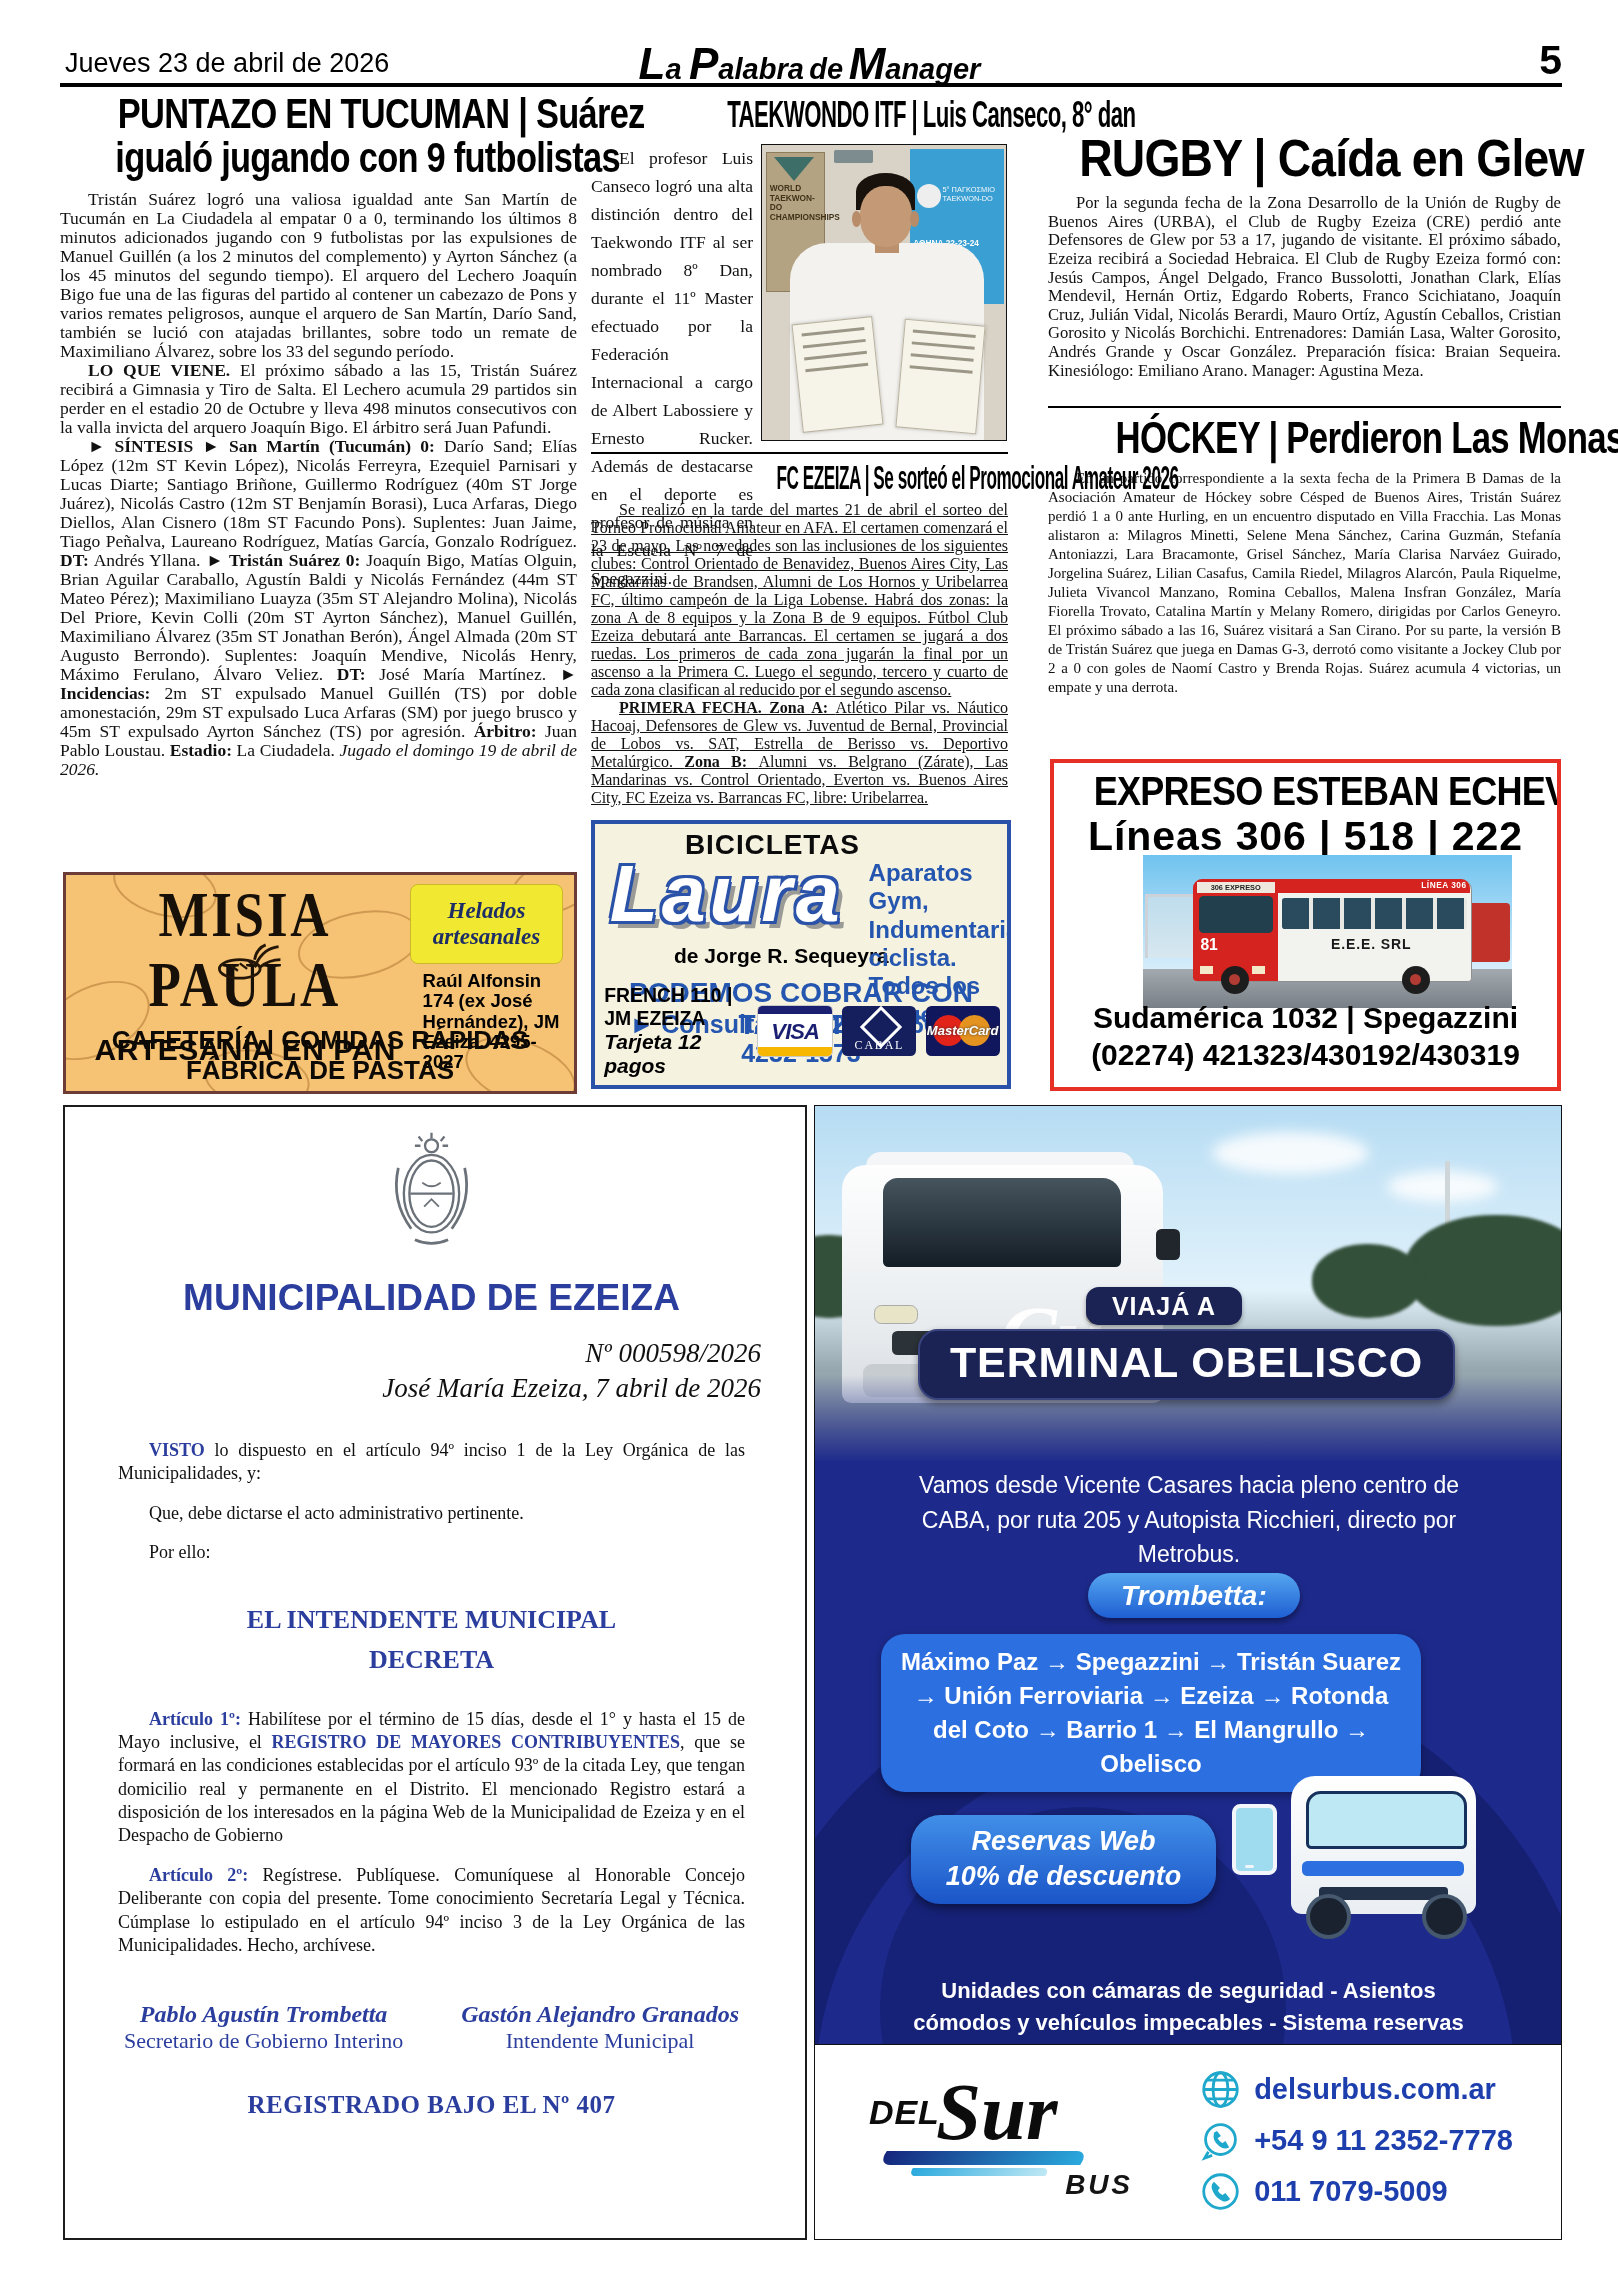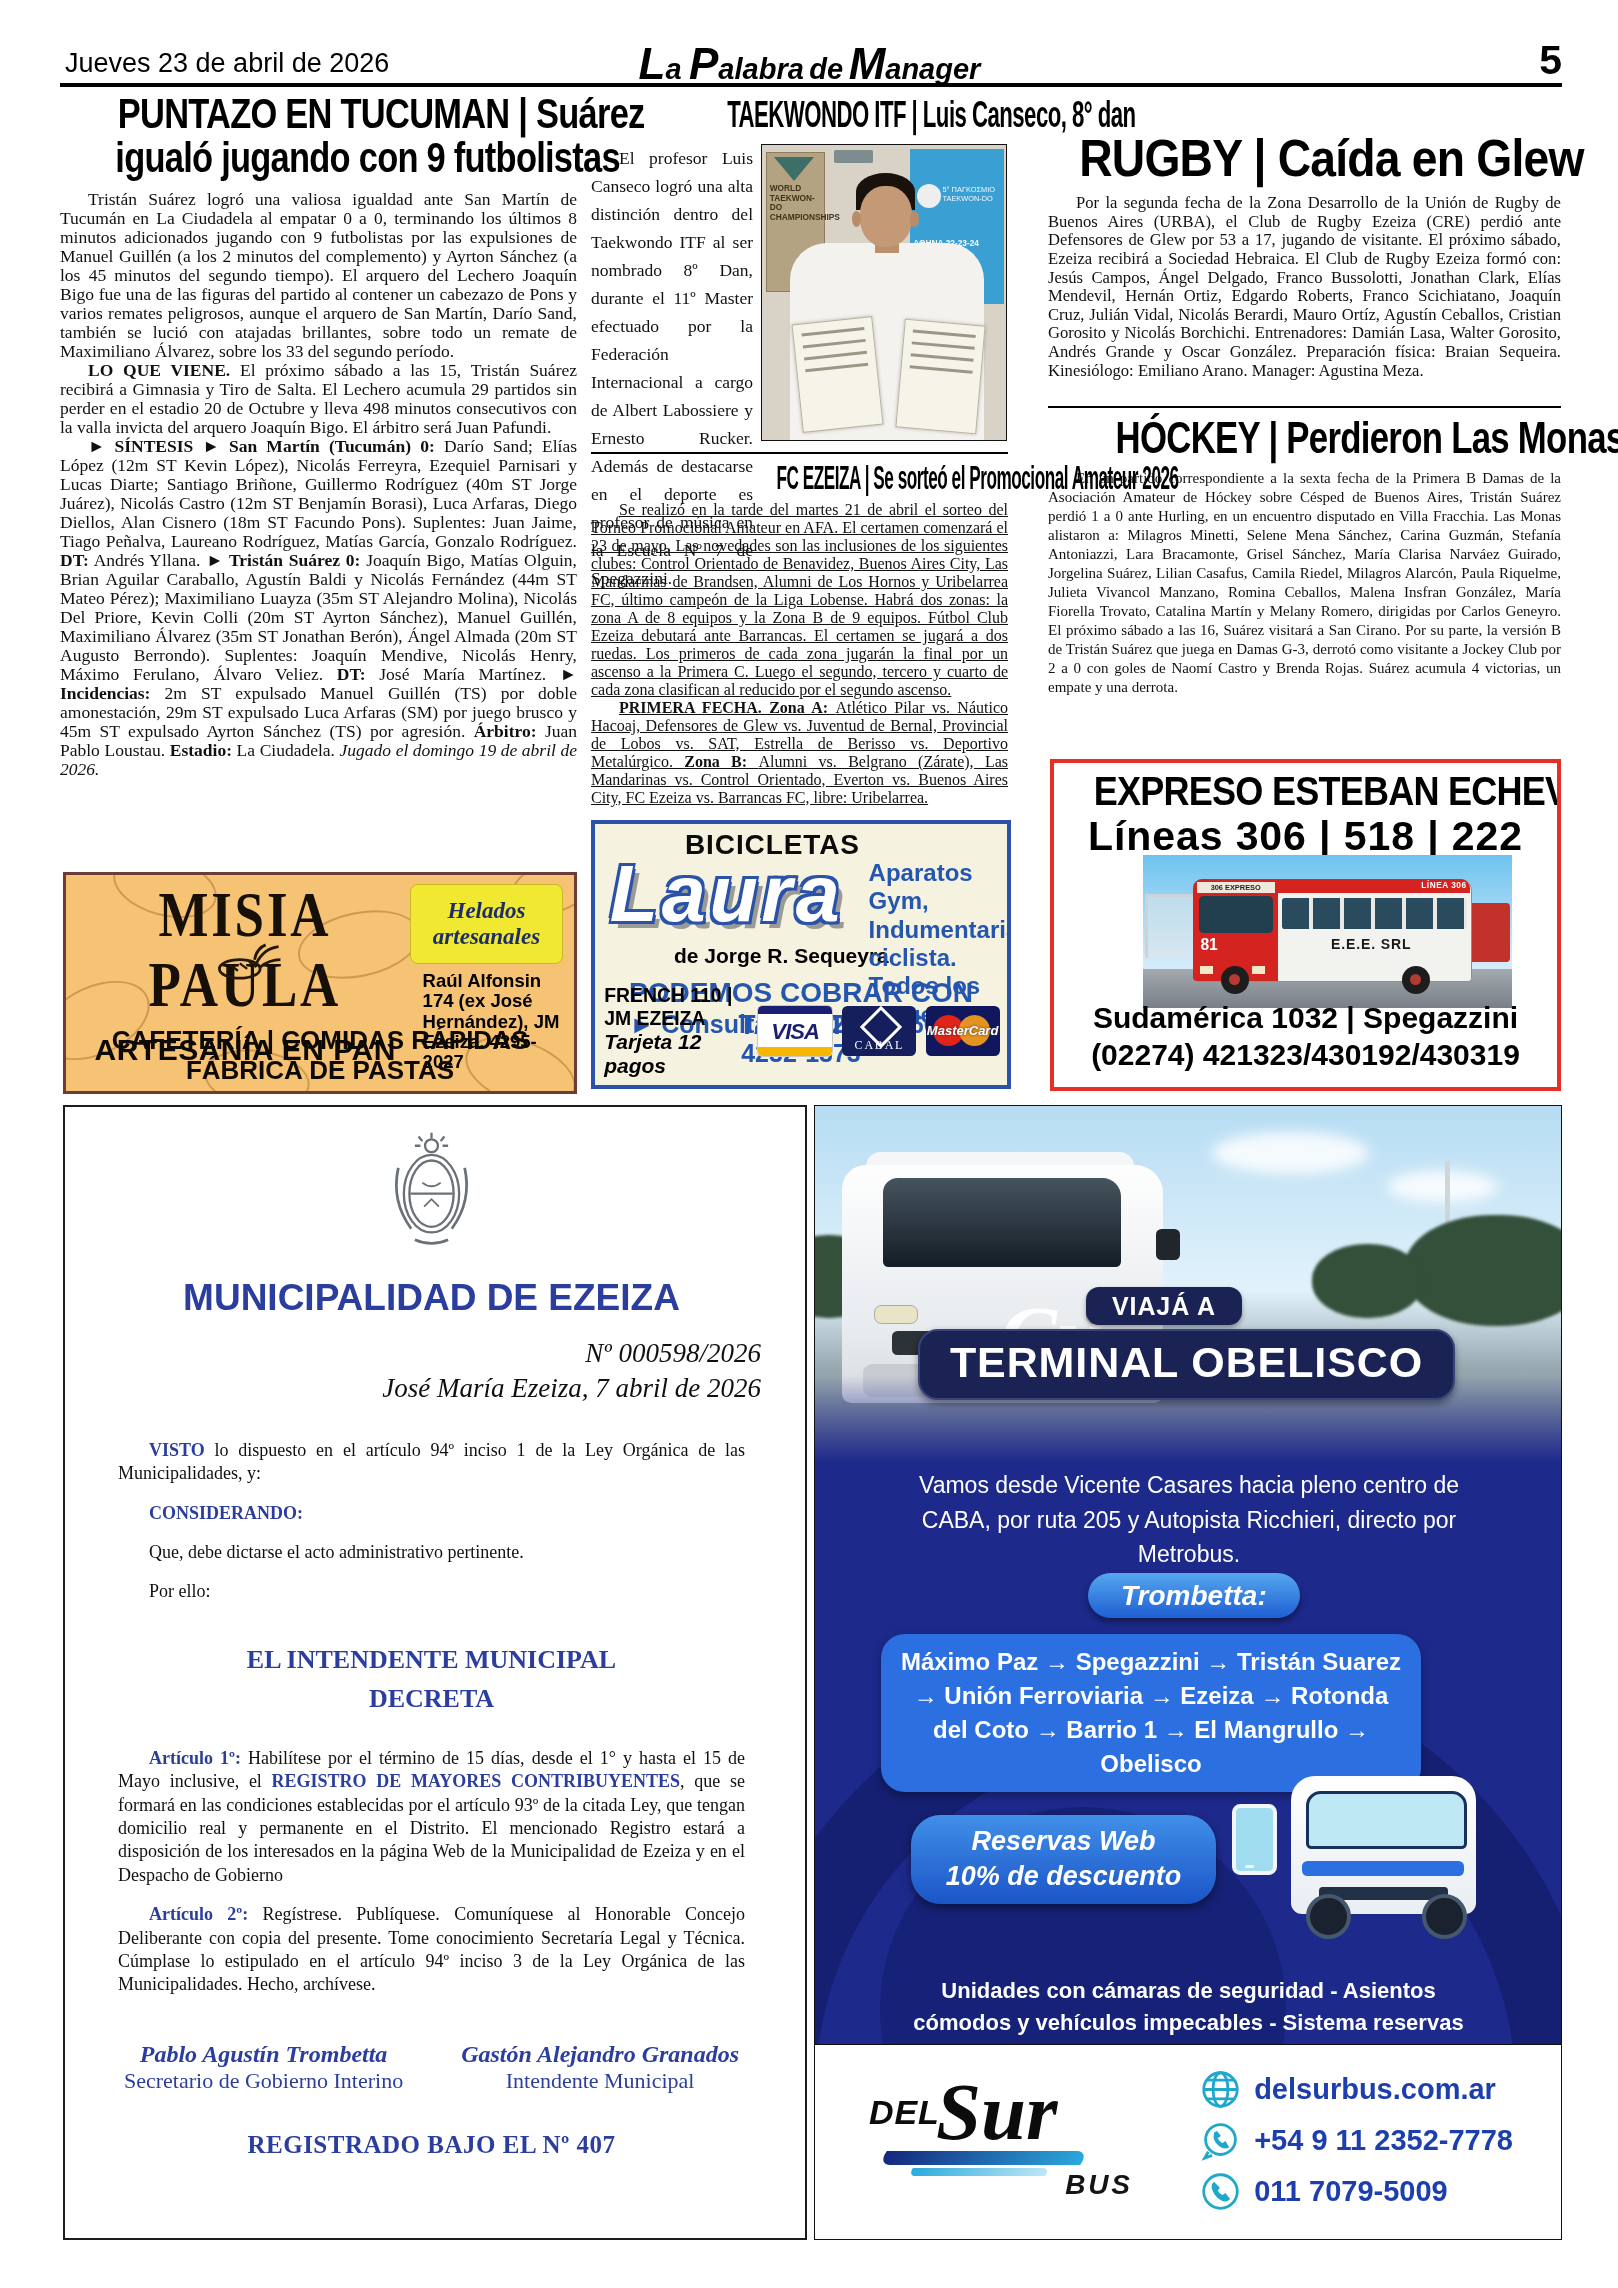--- a/index.html
+++ b/index.html
@@ -389,21 +389,20 @@
         <path d="M25 68 h46"></path>
         <path d="M38 56 q10 8 20 0 M40 82 l8 -8 8 8" stroke-width="2"></path>
         <path d="M12 40 q-8 36 14 66 M84 40 q8 36 -14 66" stroke-width="3"></path>
         <path d="M30 118 q18 8 36 0" stroke-width="3"></path>
       </g>
     </svg>
     <h2 class="d-org">MUNICIPALIDAD DE EZEIZA</h2>
     <div class="d-num">Nº 000598/2026</div>
     <div class="d-date">José María Ezeiza, 7 abril de 2026</div>
     <p class="d-p d-visto"><span class="dblue db">VISTO</span><span> lo dispuesto en el artículo 94º inciso 1 de la Ley Orgánica de las Municipalidades, y:</span></p>
-    <p class="d-p d-cons dblue db">CONSIDERANDO:</p>
     <p class="d-p d-que">Que, debe dictarse el acto administrativo pertinente.</p>
     <p class="d-p d-por">Por ello:</p>
     <div class="d-center d-int">EL INTENDENTE MUNICIPAL</div>
     <div class="d-center d-dec">DECRETA</div>
     <p class="d-p d-art"><span class="dblue db">Artículo 1º:</span><span> Habilítese por el término de 15 días, desde el 1° y hasta el 15 de Mayo inclusive, el </span><span class="dblue db">REGISTRO DE MAYORES CONTRIBUYENTES</span><span>, que se formará en las condiciones establecidas por el artículo 93º de la citada Ley, que tengan domicilio real y permanente en el Distrito. El mencionado Registro estará a disposición de los interesados en la página Web de la Municipalidad de Ezeiza y en el Despacho de Gobierno</span></p>
     <p class="d-p d-art"><span class="dblue db">Artículo 2º:</span><span> Regístrese. Publíquese. Comuníquese al Honorable Concejo Deliberante con copia del presente. Tome conocimiento Secretaría Legal y Técnica. Cúmplase lo estipulado en el artículo 94º inciso 3 de la Ley Orgánica de las Municipalidades. Hecho, archívese.</span></p>
     <div class="d-sigs">
       <div class="d-sig">
         <div class="d-sig-name">Pablo Agustín Trombetta</div>
         <div class="d-sig-role">Secretario de Gobierno Interino</div>

